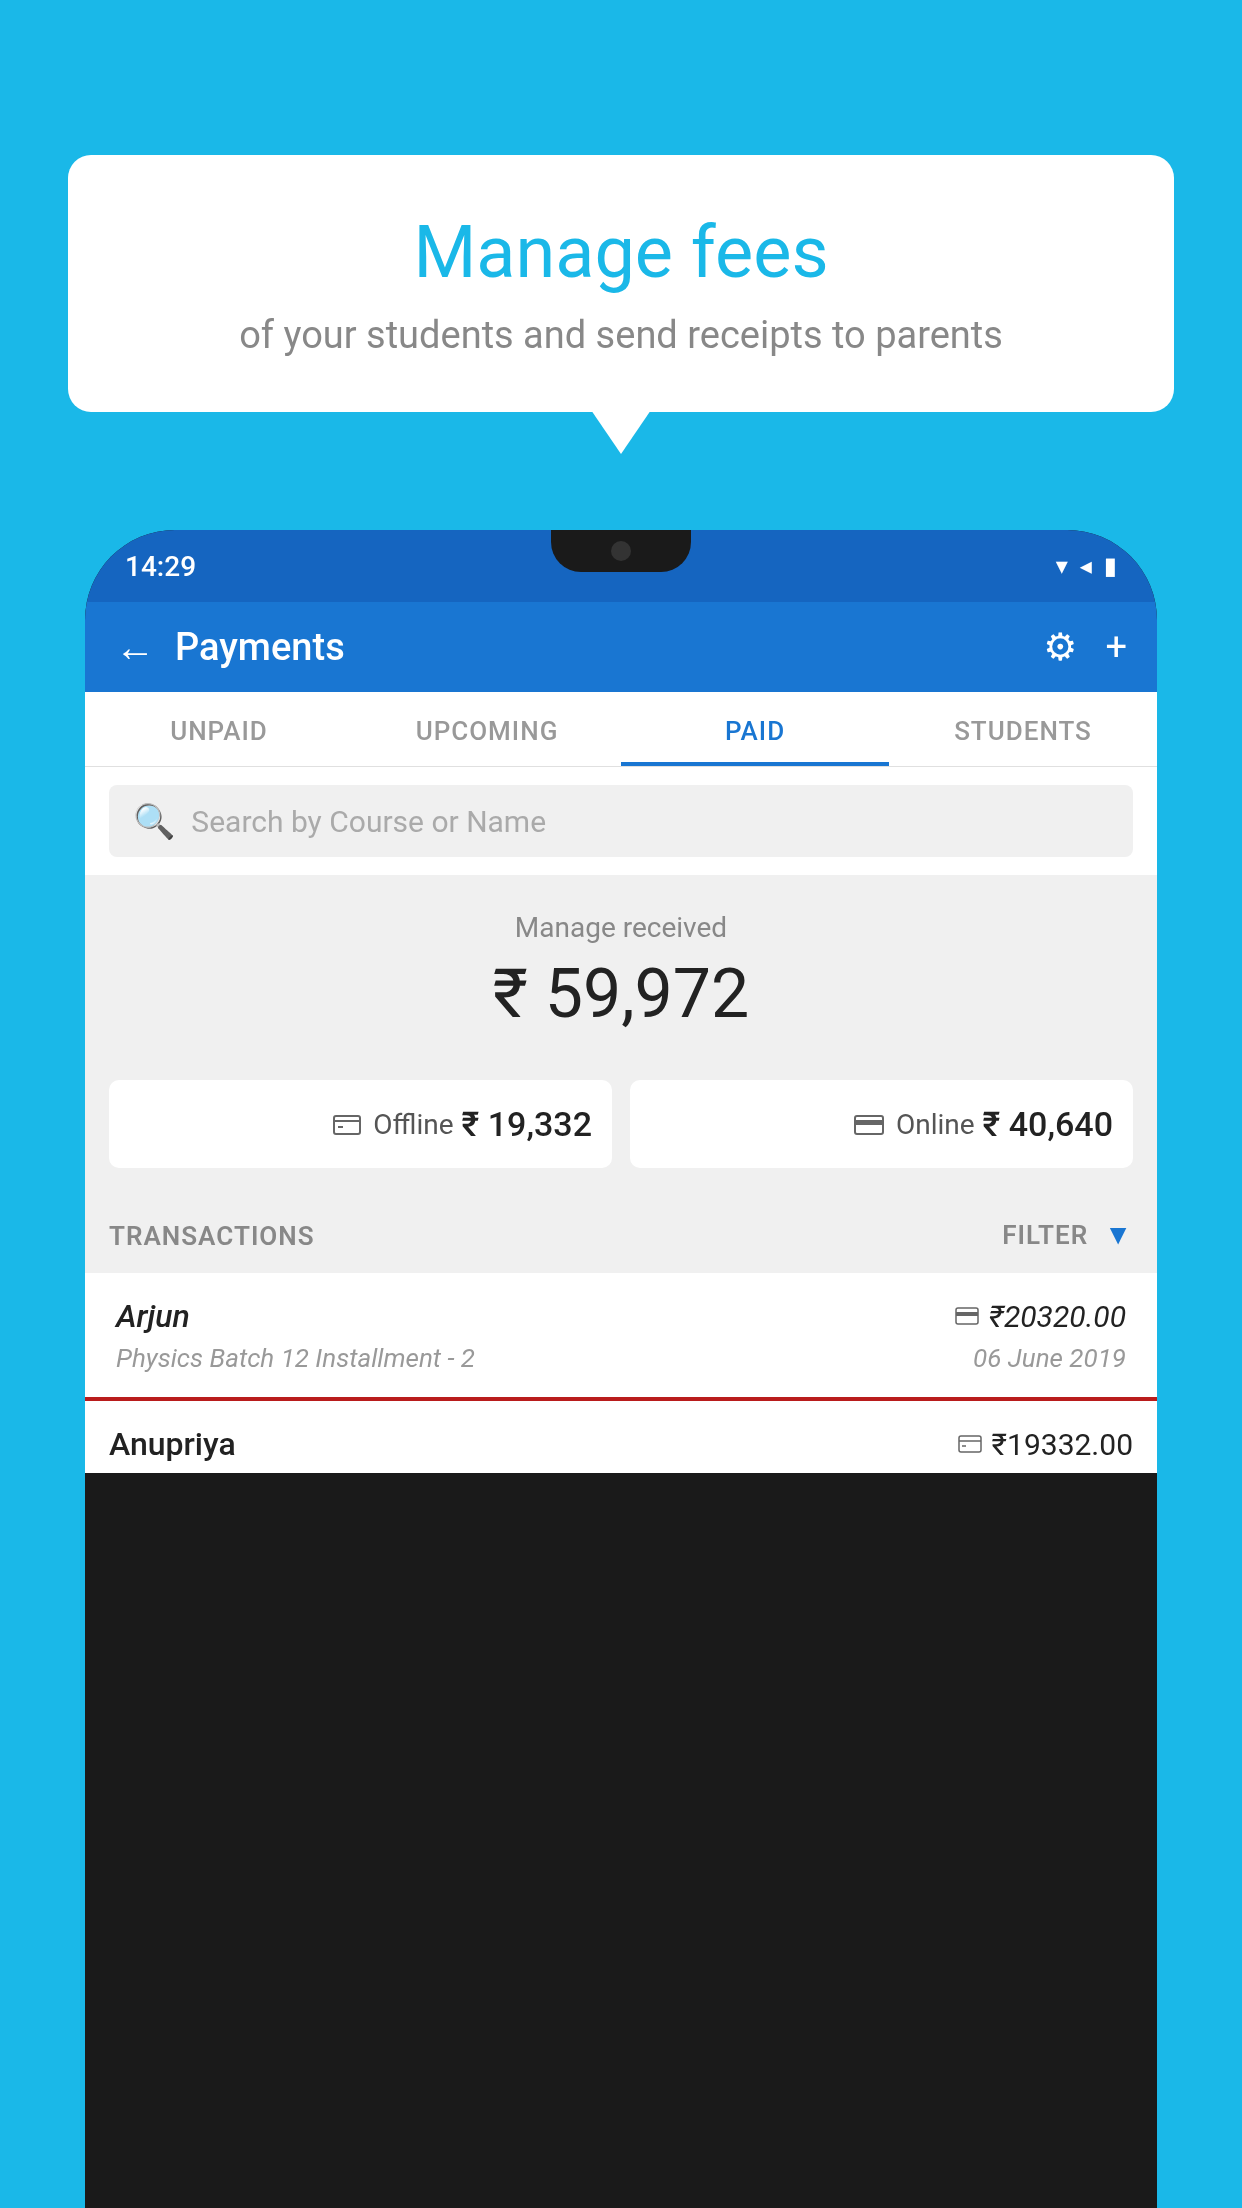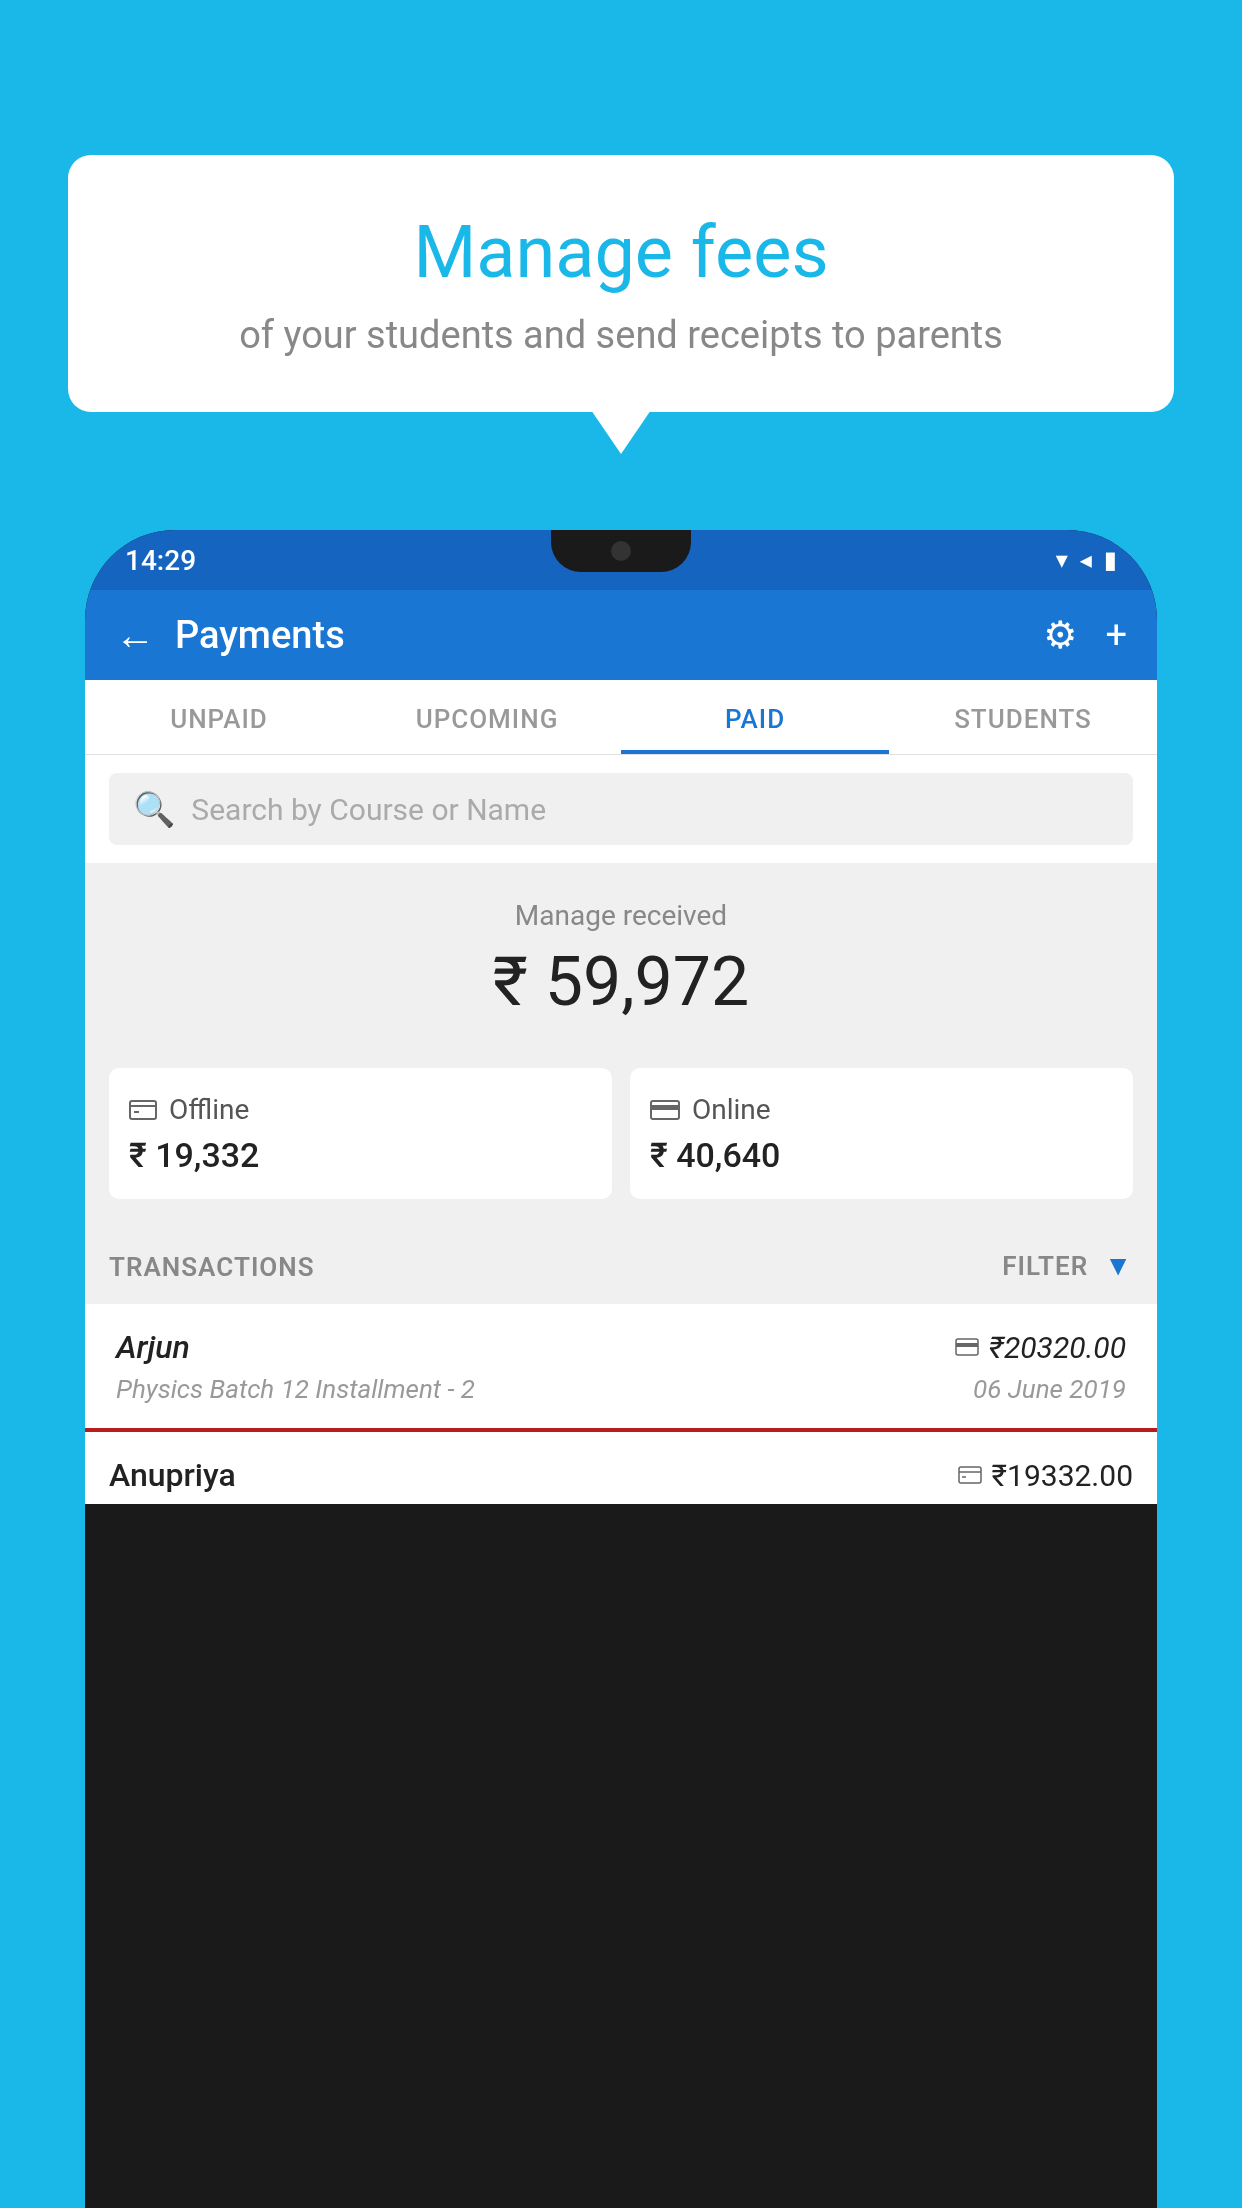--- a/index.html
+++ b/index.html
@@ -64,21 +64,21 @@
       bottom: 0;
       background: #1a1a1a;
       border-radius: 90px 90px 0 0;
       padding: 0;
       overflow: hidden;
     }
 
     
     .phone-top-bar {
       background: #1565c0;
-      height: 60px;
+      height: 72px;
       border-radius: 80px 80px 0 0;
       display: flex;
       align-items: center;
       justify-content: space-between;
       padding: 0 40px;
       position: relative;
     }
 
     .phone-top-bar .time {
       color: white;
@@ -241,21 +241,21 @@
       padding: 18px 24px 28px;
       background: #f0f0f0;
     }
 
     .payment-card {
       flex: 1;
       background: white;
       border-radius: 10px;
       padding: 24px 20px;
       display: flex;
-      flex-direction: column;
+      flex-direction: row;
       gap: 8px;
       justify-content: flex-end;
     }
 
     .payment-card-header {
       display: flex;
       align-items: center;
       gap: 12px;
       color: #555;
       font-size: 28px;

